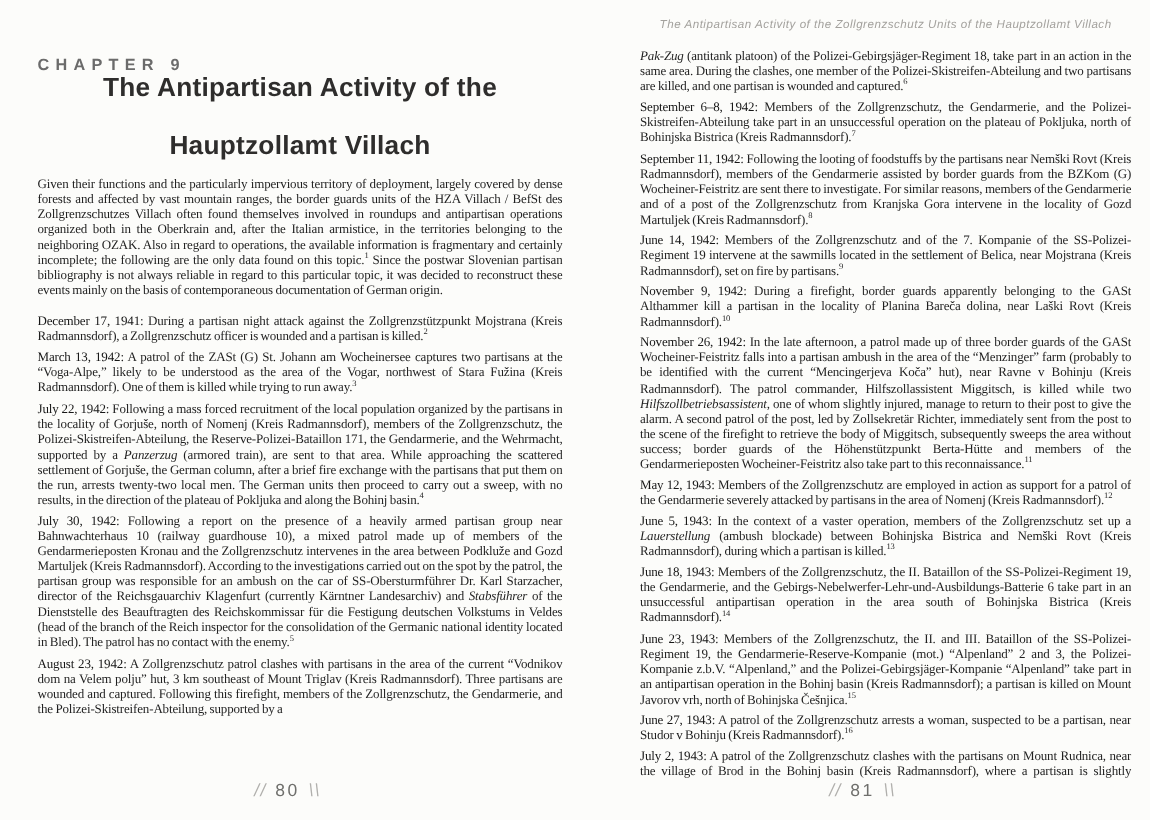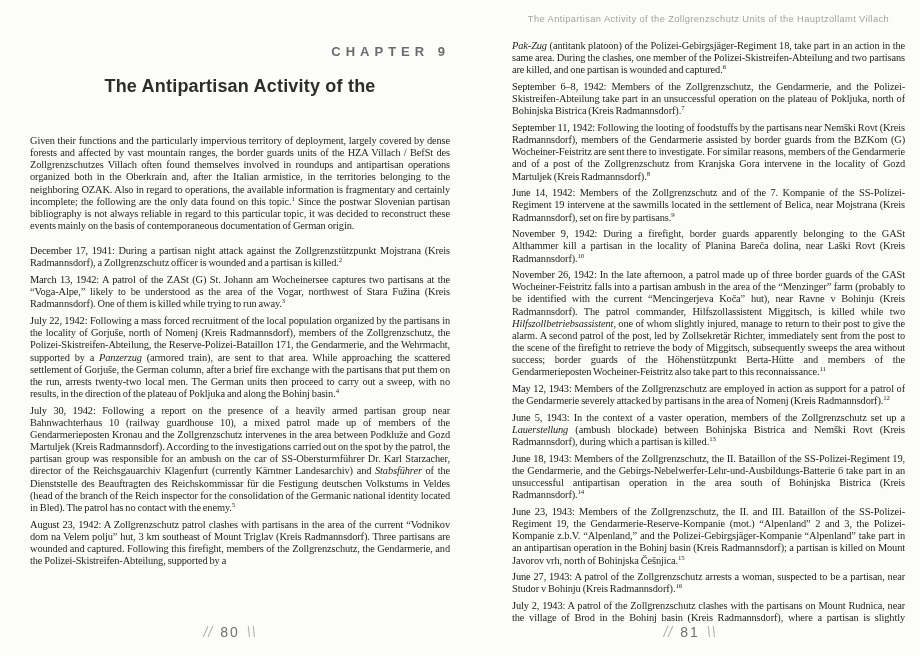--- a/index.html
+++ b/index.html
@@ -10,33 +10,33 @@
   }
   .page{position:absolute;top:0;width:460px;height:656px;background:#fcfcfa;}
   .page-left{left:0;}
   .page-right{left:460px;}
 
   .text-block{position:absolute;overflow:hidden;}
   .tb-left{left:30px;top:0;width:420px;height:622px;}
   .tb-right{left:52px;top:0;width:393px;height:624px;}
 
   .chapter-label{
-    margin-top:44px;text-align:right;
+    margin-top:44px;text-align:left;
     font-family:"Liberation Sans",sans-serif;font-weight:bold;
     font-size:13px;letter-spacing:5px;color:#6b6b6b;
   }
   .chapter-title{
-    margin:16px 0 0 0;text-align:center;
+    margin:0 0 0 0;text-align:center;
     font-family:"Liberation Sans",sans-serif;font-weight:700;
-    font-size:18px;line-height:23px;color:#2e2d2c;letter-spacing:0.2px;
+    font-size:21px;line-height:23px;color:#2e2d2c;letter-spacing:0.2px;
   }
   .running-head{
     margin-top:14px;text-align:center;
     font-family:"Liberation Sans",sans-serif;
-    font-size:9.3px;letter-spacing:0.4px;color:#a3a19d;
+    font-size:9.3px;letter-spacing:0.4px;color:#a3a19d;font-style:italic;
   }
 
   .body-text{
     font-size:10.4px;line-height:12.15px;text-align:justify;
     letter-spacing:-0.12px;word-spacing:-0.5px;
   }
   .intro{margin-top:14px;}
   .entries{margin-top:13px;}
   .entries-cont{margin-top:16px;}
   .entry{margin:0 0 4.5px 0;}
@@ -56,20 +56,21 @@
 <body>
 
 <div class="spread">
 
   <div class="page page-left">
     <div class="text-block tb-left">
       <div class="chapter-label">CHAPTER 9</div>
       <h1 class="chapter-title">
         <span>The Antipartisan Activity of the</span><br>
         <br>
+        <span>Hauptzollamt Villach</span>
       </h1>
       <p class="intro body-text"><span>Given their functions and the particularly impervious territory of deployment, largely covered by dense forests and affected by vast mountain ranges, the border guards units of the HZA Villach / BefSt des Zollgrenzschutzes Villach often found themselves involved in roundups and antipartisan operations organized both in the Oberkrain and, after the Italian armistice, in the territories belonging to the neighboring OZAK. Also in regard to operations, the available information is fragmentary and certainly incomplete; the following are the only data found on this topic.</span><sup>1</sup><span> Since the postwar Slovenian partisan bibliography is not always reliable in regard to this particular topic, it was decided to reconstruct these events mainly on the basis of contemporaneous documentation of German origin.</span></p>
       <div class="entries body-text">
           <p class="entry"><b>December 17, 1941</b><span>: During a partisan night attack against the Zollgrenzstützpunkt Mojstrana (Kreis Radmannsdorf), a Zollgrenzschutz officer is wounded and a partisan is killed.</span><sup>2</sup></p>
           <p class="entry"><b>March 13, 1942</b><span>: A patrol of the ZASt (G) St. Johann am Wocheinersee captures two partisans at the “Voga-Alpe,” likely to be understood as the area of the Vogar, northwest of Stara Fužina (Kreis Radmannsdorf). One of them is killed while trying to run away.</span><sup>3</sup></p>
           <p class="entry"><b>July 22, 1942</b><span>: Following a mass forced recruitment of the local population organized by the partisans in the locality of Gorjuše, north of Nomenj (Kreis Radmannsdorf), members of the Zollgrenzschutz, the Polizei-Skistreifen-Abteilung, the Reserve-Polizei-Bataillon 171, the Gendarmerie, and the Wehrmacht, supported by a </span><i>Panzerzug</i><span> (armored train), are sent to that area. While approaching the scattered settlement of Gorjuše, the German column, after a brief fire exchange with the partisans that put them on the run, arrests twenty-two local men. The German units then proceed to carry out a sweep, with no results, in the direction of the plateau of Pokljuka and along the Bohinj basin.</span><sup>4</sup></p>
           <p class="entry"><b>July 30, 1942</b><span>: Following a report on the presence of a heavily armed partisan group near Bahnwachterhaus 10 (railway guardhouse 10), a mixed patrol made up of members of the Gendarmerieposten Kronau and the Zollgrenzschutz intervenes in the area between Podkluže and Gozd Martuljek (Kreis Radmannsdorf). According to the investigations carried out on the spot by the patrol, the partisan group was responsible for an ambush on the car of SS-Obersturmführer Dr. Karl Starzacher, director of the Reichsgauarchiv Klagenfurt (currently Kärntner Landesarchiv) and </span><i>Stabsführer</i><span> of the Dienststelle des Beauftragten des Reichskommissar für die Festigung deutschen Volkstums in Veldes (head of the branch of the Reich inspector for the consolidation of the Germanic national identity located in Bled). The patrol has no contact with the enemy.</span><sup>5</sup></p>
           <p class="entry"><b>August 23, 1942</b><span>: A Zollgrenzschutz patrol clashes with partisans in the area of the current “Vodnikov dom na Velem polju” hut, 3 km southeast of Mount Triglav (Kreis Radmannsdorf). Three partisans are wounded and captured. Following this firefight, members of the Zollgrenzschutz, the Gendarmerie, and the Polizei-Skistreifen-Abteilung, supported by a</span></p>
         </div>
     </div>

